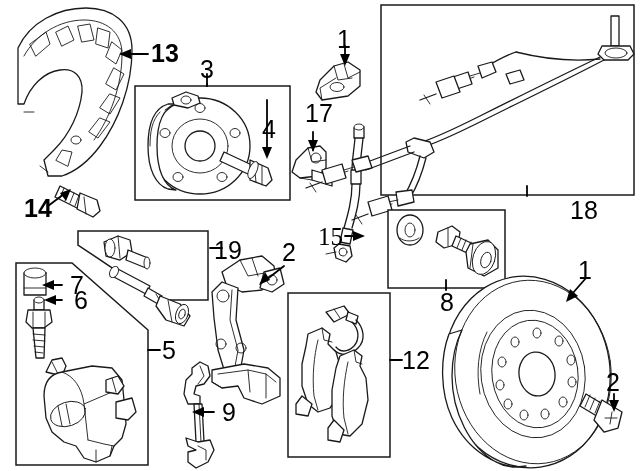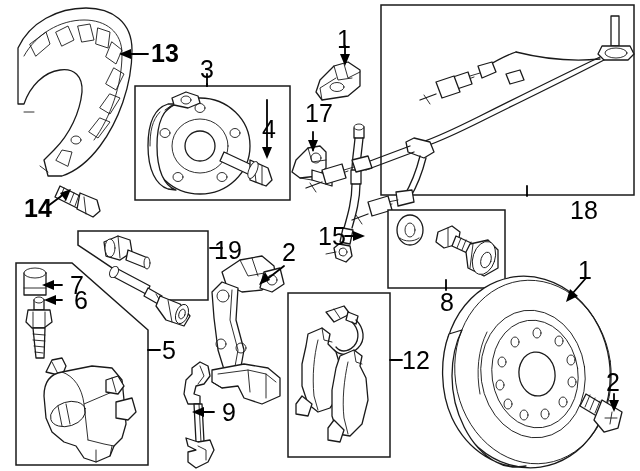--- a/index.html
+++ b/index.html
@@ -409,18 +409,18 @@
   <div class="callout" style="left:162px; top:338px;">5</div>
   <div class="callout" style="left:74px;  top:288px;">6</div>
   <div class="callout" style="left:70px;  top:273px;">7</div>
   <div class="callout" style="left:440px; top:290px;">8</div>
   <div class="callout" style="left:222px; top:400px;">9</div>
   <div class="callout" style="left:282px; top:240px;">2</div>
   <div class="callout" style="left:214px; top:238px;">19</div>
   <div class="callout" style="left:402px; top:348px;">12</div>
   <div class="callout" style="left:151px; top:41px;font-weight:bold;">13</div>
   <div class="callout" style="left:24px;  top:196px;font-weight:bold;">14</div>
-  <div class="callout" style="left:318px; top:224px;">15</div>
+  <div class="callout" style="left:318px; top:224px;font-family:Liberation Serif, serif;">15</div>
   <div class="callout" style="left:337px; top:27px;">1</div>
   <div class="callout" style="left:305px; top:101px;">17</div>
   <div class="callout" style="left:526px; top:198px;margin-left:44px;">18</div>
 
 </div>
 
 </body></html>

